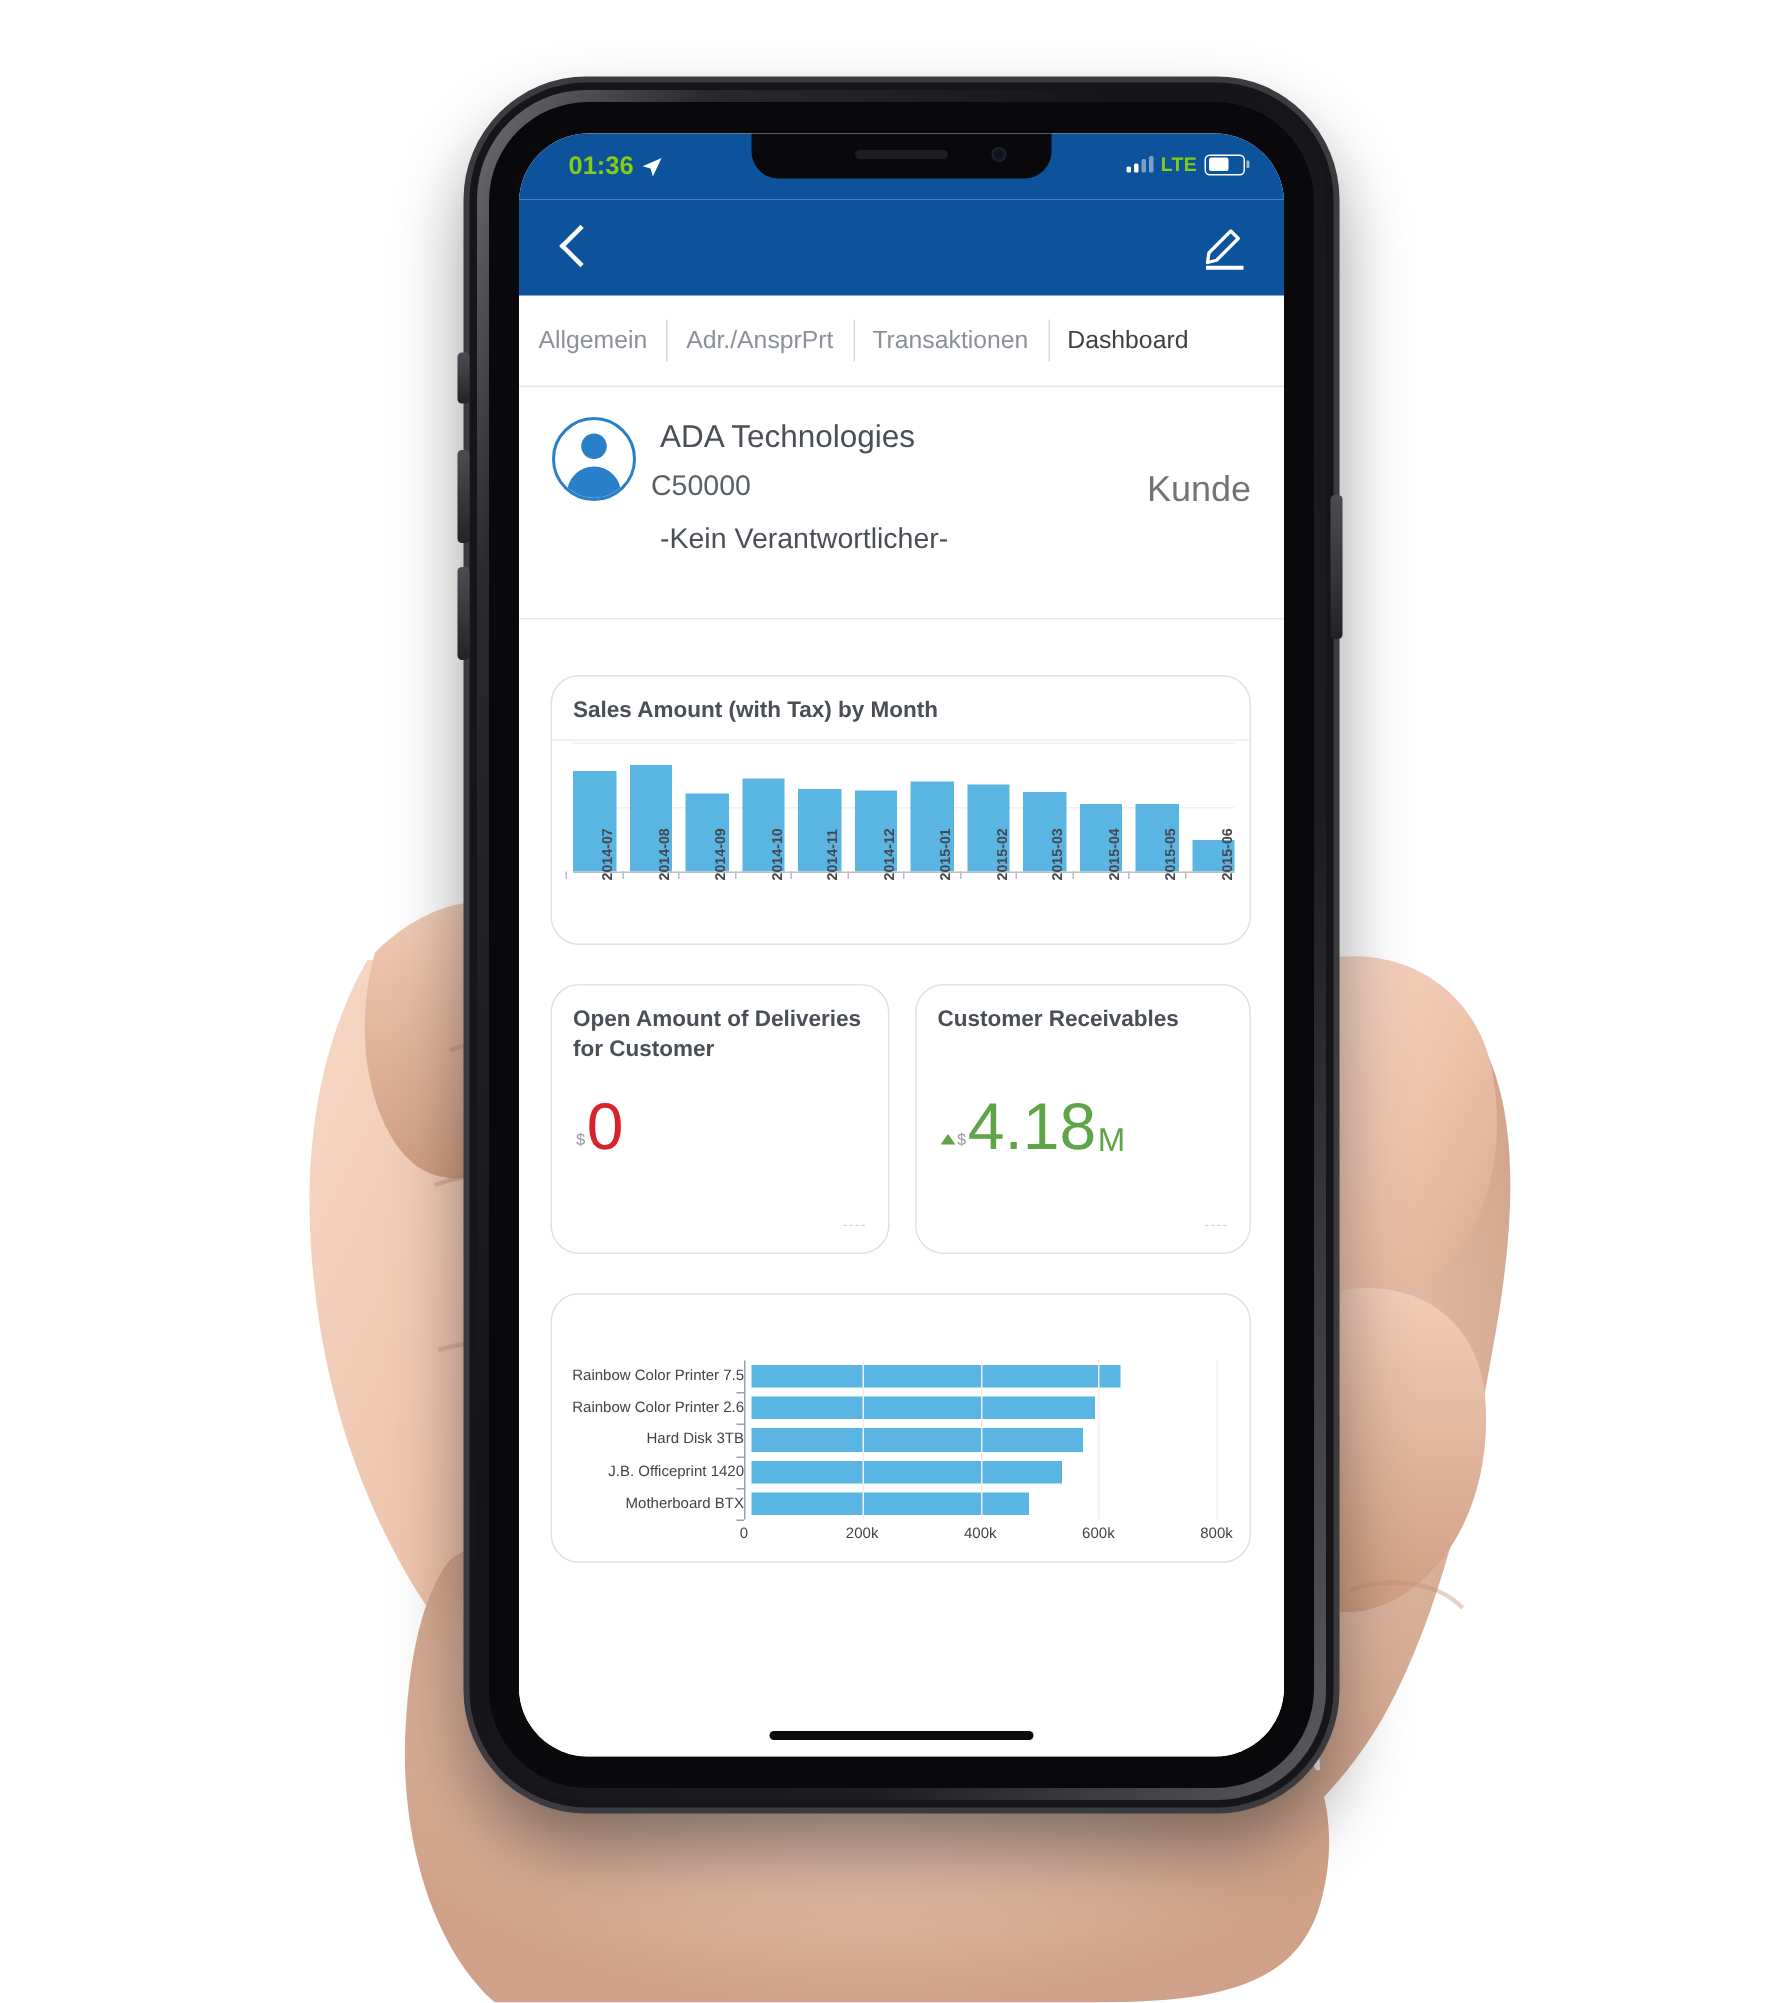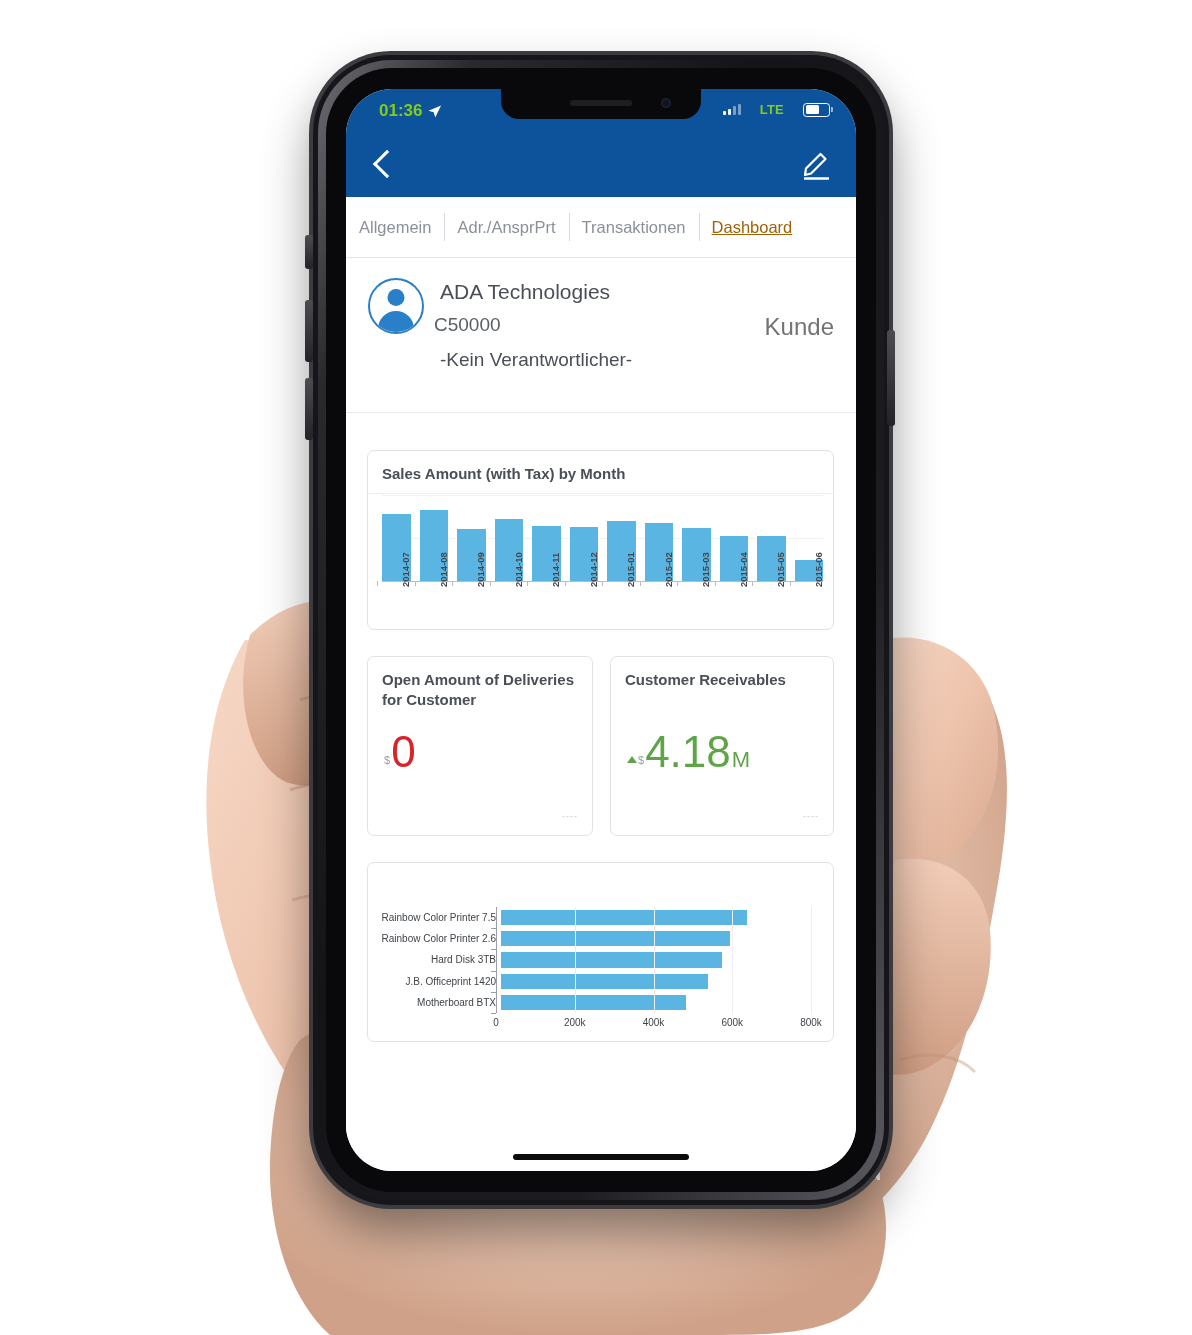--- a/index.html
+++ b/index.html
@@ -34,21 +34,21 @@
          border-bottom-left-radius:18px;border-bottom-right-radius:18px;z-index:80;}
   #speaker{position:absolute;left:50%;transform:translateX(-50%);top:11px;
            width:62px;height:6px;border-radius:3px;background:#1d1d22;}
   #frontcam{position:absolute;right:30px;top:9px;width:10px;height:10px;border-radius:50%;
             background:#12121a;box-shadow:inset 0 0 3px #2a3a55;}
 
   
   #statusbar{position:absolute;left:0;top:0;width:100%;height:44px;background:#0D539B;
              color:#84cc16;font-size:17px;font-weight:bold;z-index:70;}
   #status-time{position:absolute;left:33px;top:12px;display:flex;align-items:center;gap:5px;}
-  #status-right{position:absolute;right:26px;top:13px;display:flex;align-items:center;gap:19px;}
+  #status-right{position:absolute;right:26px;top:13px;display:flex;align-items:center;gap:5px;}
   .sigbars{display:flex;align-items:flex-end;gap:2px;height:11px;}
   .sigbars i{display:block;width:3px;background:#fff;border-radius:1px;}
   .sigbars i:nth-child(1){height:4px;}
   .sigbars i:nth-child(2){height:6px;}
   .sigbars i:nth-child(3){height:9px;opacity:.45;}
   .sigbars i:nth-child(4){height:11px;opacity:.45;}
   #lte{font-size:13px;font-weight:bold;letter-spacing:.2px;}
   .batt{position:relative;width:25px;height:12px;border:1.6px solid #fff;border-radius:3.5px;}
   .batt span{position:absolute;left:1.5px;top:1.5px;bottom:1.5px;width:55%;background:#fff;border-radius:1.5px;}
   .batt:after{content:"";position:absolute;right:-3.5px;top:3.5px;width:2px;height:5px;
@@ -62,41 +62,41 @@
   #back-btn:before{content:"";position:absolute;left:15px;top:9px;width:17px;height:17px;
         border-left:3px solid #fff;border-bottom:3px solid #fff;transform:rotate(45deg);}
   #edit-btn{position:absolute;right:16px;top:14px;width:40px;height:38px;cursor:pointer;}
 
   
   #tabbar{position:absolute;left:0;top:108px;width:100%;height:60px;background:#fff;
           display:flex;align-items:center;border-bottom:1px solid #e2e5ea;z-index:55;}
   .tab{flex:0 0 auto;padding:0 13px;font-size:16.5px;color:#8b9099;
        position:relative;height:32px;line-height:32px;cursor:pointer;white-space:nowrap;}
   .tab + .tab:before{content:"";position:absolute;left:0;top:2px;bottom:2px;width:1px;background:#d6dae0;}
-  .tab.active{color:#a16207;text-decoration:underline;}
+  .tab.active{color:#404040;}
 
   
   #content{position:absolute;left:0;top:169px;width:100%;bottom:0;background:#fff;overflow:hidden;z-index:52;}
 
   
   #profile{position:relative;padding:22px 22px 16px 22px;border-bottom:1px solid #e6e9ed;
            background:#fff;min-height:116px;}
   #avatar{position:absolute;left:22px;top:20px;width:52px;height:52px;border-radius:50%;
           background:#fff;border:2.5px solid #2980C9;overflow:hidden;}
   #avatar .head{position:absolute;left:50%;transform:translateX(-50%);top:9px;
           width:17px;height:17px;border-radius:50%;background:#2980C9;}
   #avatar .body{position:absolute;left:50%;transform:translateX(-50%);bottom:-3px;
           width:36px;height:24px;border-radius:18px 18px 0 0;background:#2980C9;}
   #bp-name{margin-left:72px;font-size:21px;color:#4a4f57;font-weight:400;}
   #bp-id{margin-left:66px;margin-top:10px;font-size:19px;color:#5b6068;}
   #bp-role{position:absolute;right:22px;top:55px;font-size:24px;color:#737373;}
   #bp-owner{margin-left:72px;margin-top:13px;font-size:19px;color:#4a4f57;}
 
   
-  .card{background:#fff;border:1px solid #dfe2e6;border-radius:7px;box-sizing:border-box;}
+  .card{background:#fff;border:1px solid #dfe2e6;border-radius:19px;box-sizing:border-box;}
   .card-title{font-size:15px;font-weight:bold;color:#4a4f57;padding:13px 14px 9px 14px;line-height:1.3;}
 
   #card-monthly{position:absolute;left:21px;top:37px;width:467px;height:180px;}
   #card-monthly .card-title{border-bottom:1px solid #eceef1;}
 
   
   #vbar{position:absolute;left:14px;right:10px;top:44px;height:128px;}
   #vbar .plot{position:absolute;left:0;right:0;top:0;height:86px;}
   #vbar .grid{position:absolute;left:0;right:0;height:1px;background:#f0f1f3;}
   #vbar .bars{position:absolute;left:0;right:0;bottom:0;top:0;display:flex;align-items:flex-end;gap:9px;}

